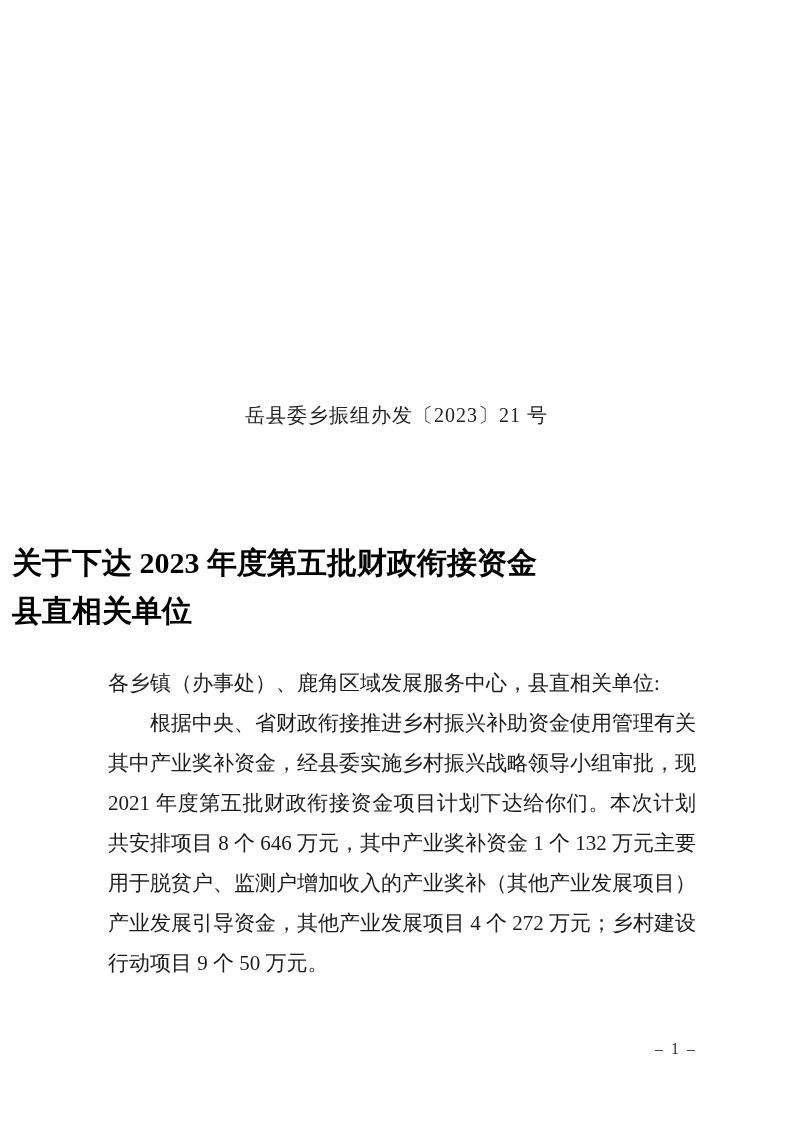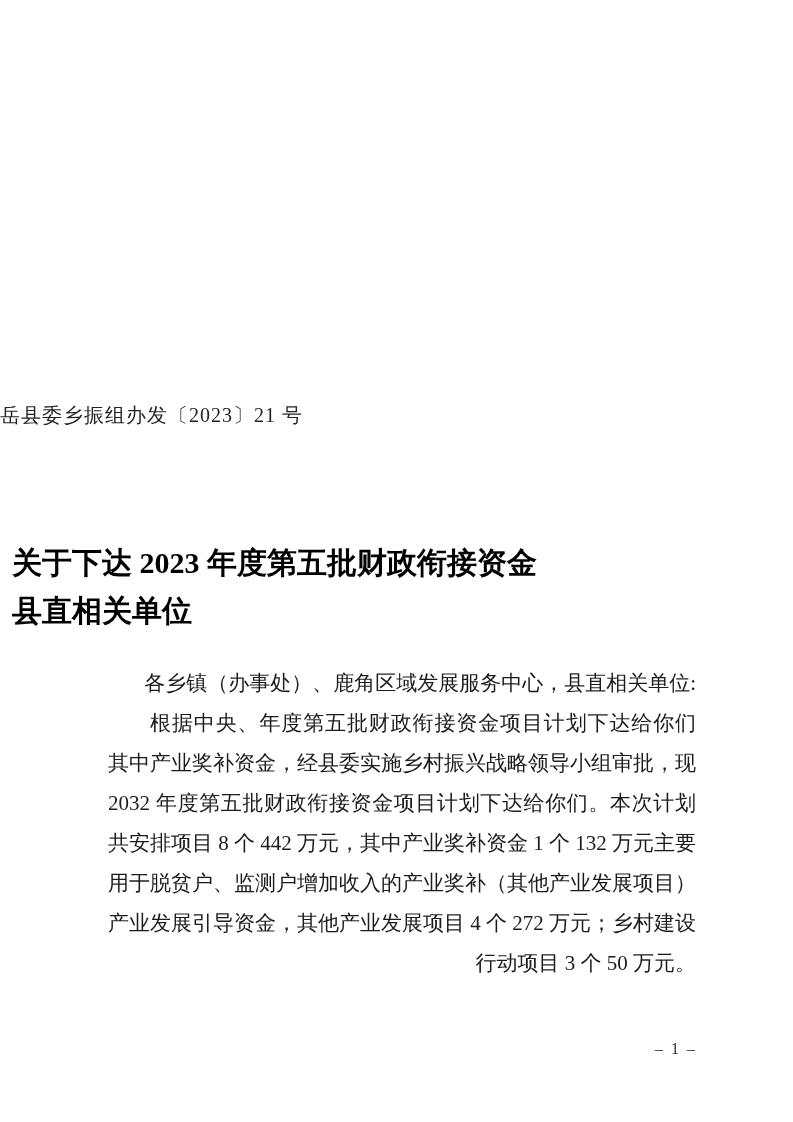--- a/index.html
+++ b/index.html
@@ -15,20 +15,21 @@
       overflow: hidden;
       font-family: "Liberation Serif", "DejaVu Serif", serif;
       color: #1b1b1b;
       margin: 0 auto;
     }
     .doc-number {
       position: absolute;
       top: 401px;
       left: 0;
       width: 100%;
+      text-align: center;
       font-size: 20px;
       line-height: 28px;
       letter-spacing: 1px;
       color: #222222;
     }
     .title {
       position: absolute;
       top: 527px;
       left: 0;
       width: 100%;
@@ -47,21 +48,20 @@
       top: 663px;
       left: 108px;
       width: 588px;
       font-size: 21px;
       line-height: 40px;
       color: #1b1b1b;
     }
     .body-line {
       height: 40px;
       overflow: hidden;
-      text-align: right;
     }
     .body-line.justify {
       text-align: justify;
       text-align-last: justify;
     }
     .body-line.indent {
       text-indent: 42px;
     }
     .page-number {
       position: absolute;
@@ -80,24 +80,24 @@
 
   <div class="doc-number">岳县委乡振组办发〔2023〕21 号</div>
 
   <h1 class="title">
     <span class="title-line">关于下达 2023 年度第五批财政衔接资金</span>
     <span class="title-line">县直相关单位</span>
   </h1>
 
   <div class="body-text">
     <div class="body-line">各乡镇（办事处）、鹿角区域发展服务中心，县直相关单位:</div>
-    <div class="body-line justify indent">根据中央、年度第五批财政衔接资金项目计划下达给你们</div>
+    <div class="body-line justify indent">根据中央、省财政衔接推进乡村振兴补助资金使用管理有关</div>
     <div class="body-line justify">其中产业奖补资金，经县委实施乡村振兴战略领导小组审批，现将</div>
-    <div class="body-line justify">2032 年度第五批财政衔接资金项目计划下达给你们。本次计划</div>
-    <div class="body-line justify">共安排项目 8 个 442 万元，其中产业奖补资金 1 个 132 万元主要</div>
+    <div class="body-line justify">2021 年度第五批财政衔接资金项目计划下达给你们。本次计划</div>
+    <div class="body-line justify">共安排项目 8 个 646 万元，其中产业奖补资金 1 个 132 万元主要</div>
     <div class="body-line justify">用于脱贫户、监测户增加收入的产业奖补（其他产业发展项目）或</div>
     <div class="body-line justify">产业发展引导资金，其他产业发展项目 4 个 272 万元；乡村建设</div>
-    <div class="body-line">行动项目 3 个 50 万元。</div>
+    <div class="body-line">行动项目 9 个 50 万元。</div>
   </div>
 
   <div class="page-number">– 1 –</div>
 
 </div>
 
 </body></html>

